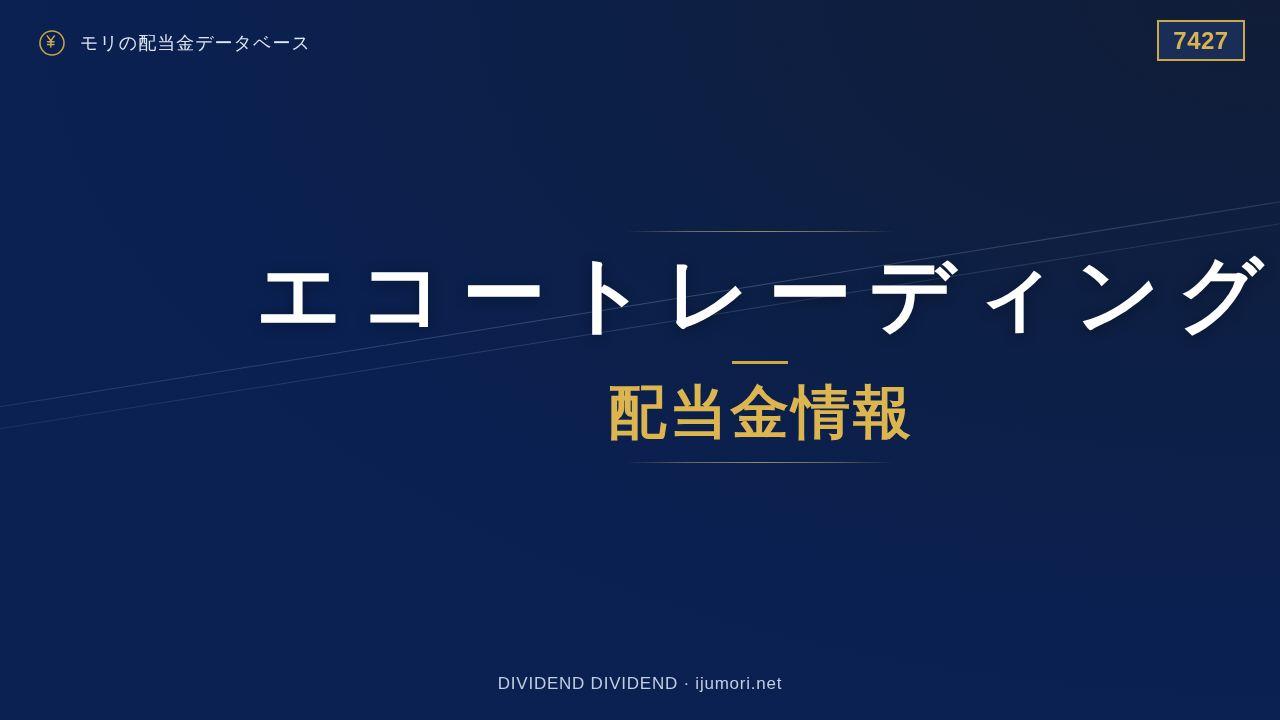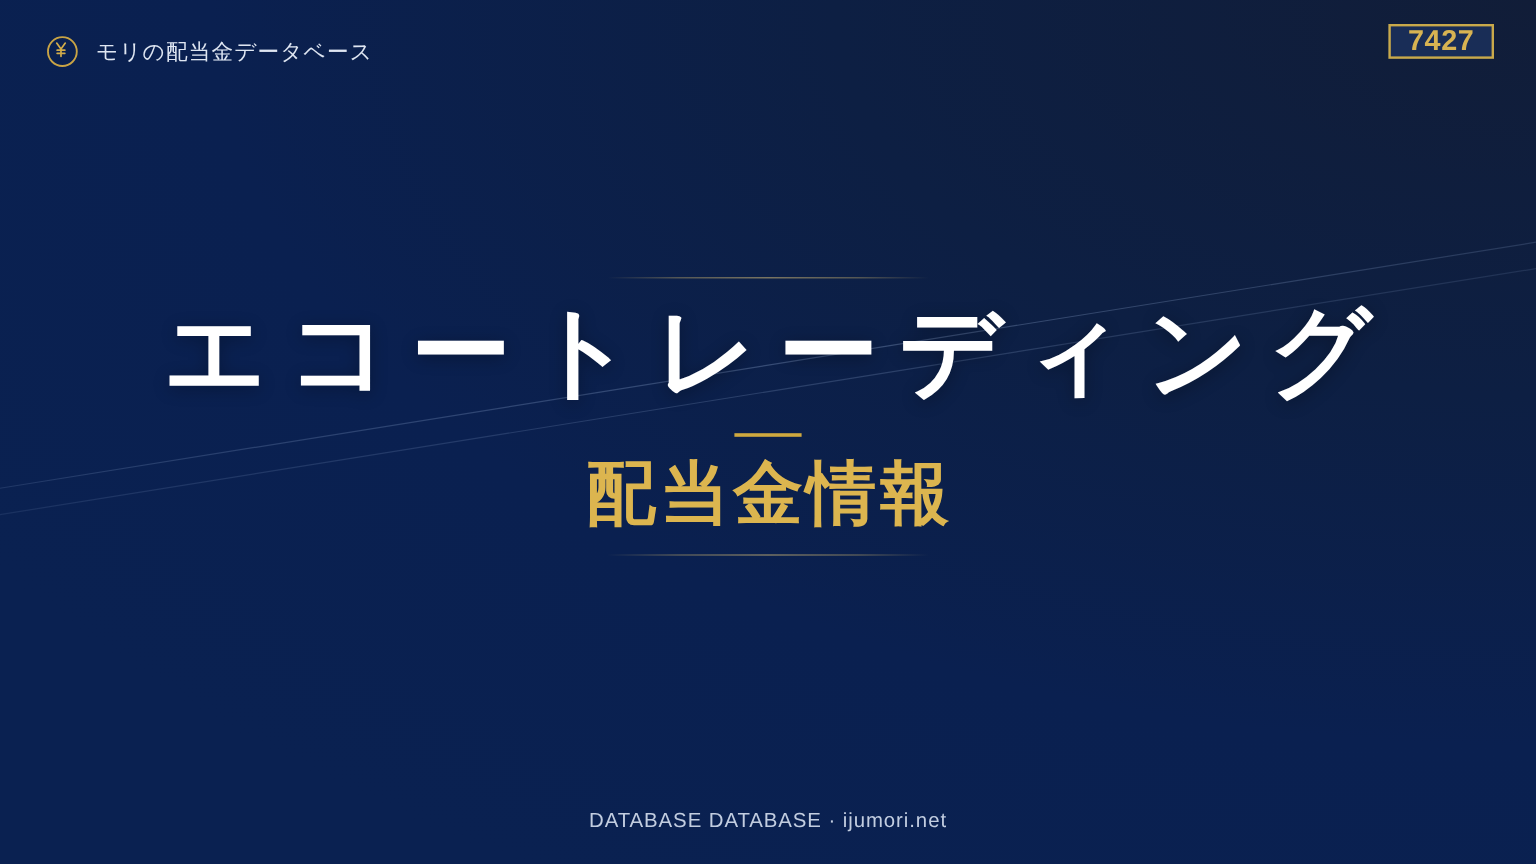--- a/index.html
+++ b/index.html
@@ -62,41 +62,41 @@
   #brand-name {
     font-size:18px;
     letter-spacing:.055em;
     color:#dfe6f2;
     white-space:nowrap;
   }
 
   #ticker-badge {
     position:absolute;
     right:35px; top:20px;
-    min-width:88px; height:29px;
+    min-width:88px; height:41px;
     border:2px solid #c9a94a;
     background:rgba(30,55,105,.62);
     display:flex; align-items:center; justify-content:center;
     padding:0 11px;
   }
   #ticker-value {
     font-size:24px;
     font-weight:bold;
     color:#d8b352;
     letter-spacing:.02em;
     line-height:1;
   }
 
   
   #hero {
     position:absolute;
     left:0; top:0;
     width:1280px; height:720px;
     display:flex; flex-direction:column;
-    align-items:center; justify-content:center;
+    align-items:flex-end; justify-content:center;
     z-index:4;
   }
 
   #hero-inner {
     display:flex; flex-direction:column;
     align-items:center;
     transform:translateY(-13px);
   }
 
   .hairline {
@@ -193,16 +193,16 @@
       <div id="gold-rule"></div>
 
       <h2 id="subtitle">配当金情報</h2>
 
       <div class="hairline bottom"></div>
 
     </div>
   </div>
 
   <div id="footer">
-    <span id="footer-text">DATABASE DATABASE · ijumori.net</span>
+    <span id="footer-text">DIVIDEND DIVIDEND · ijumori.net</span>
   </div>
 
 </div>
 
 </body></html>

